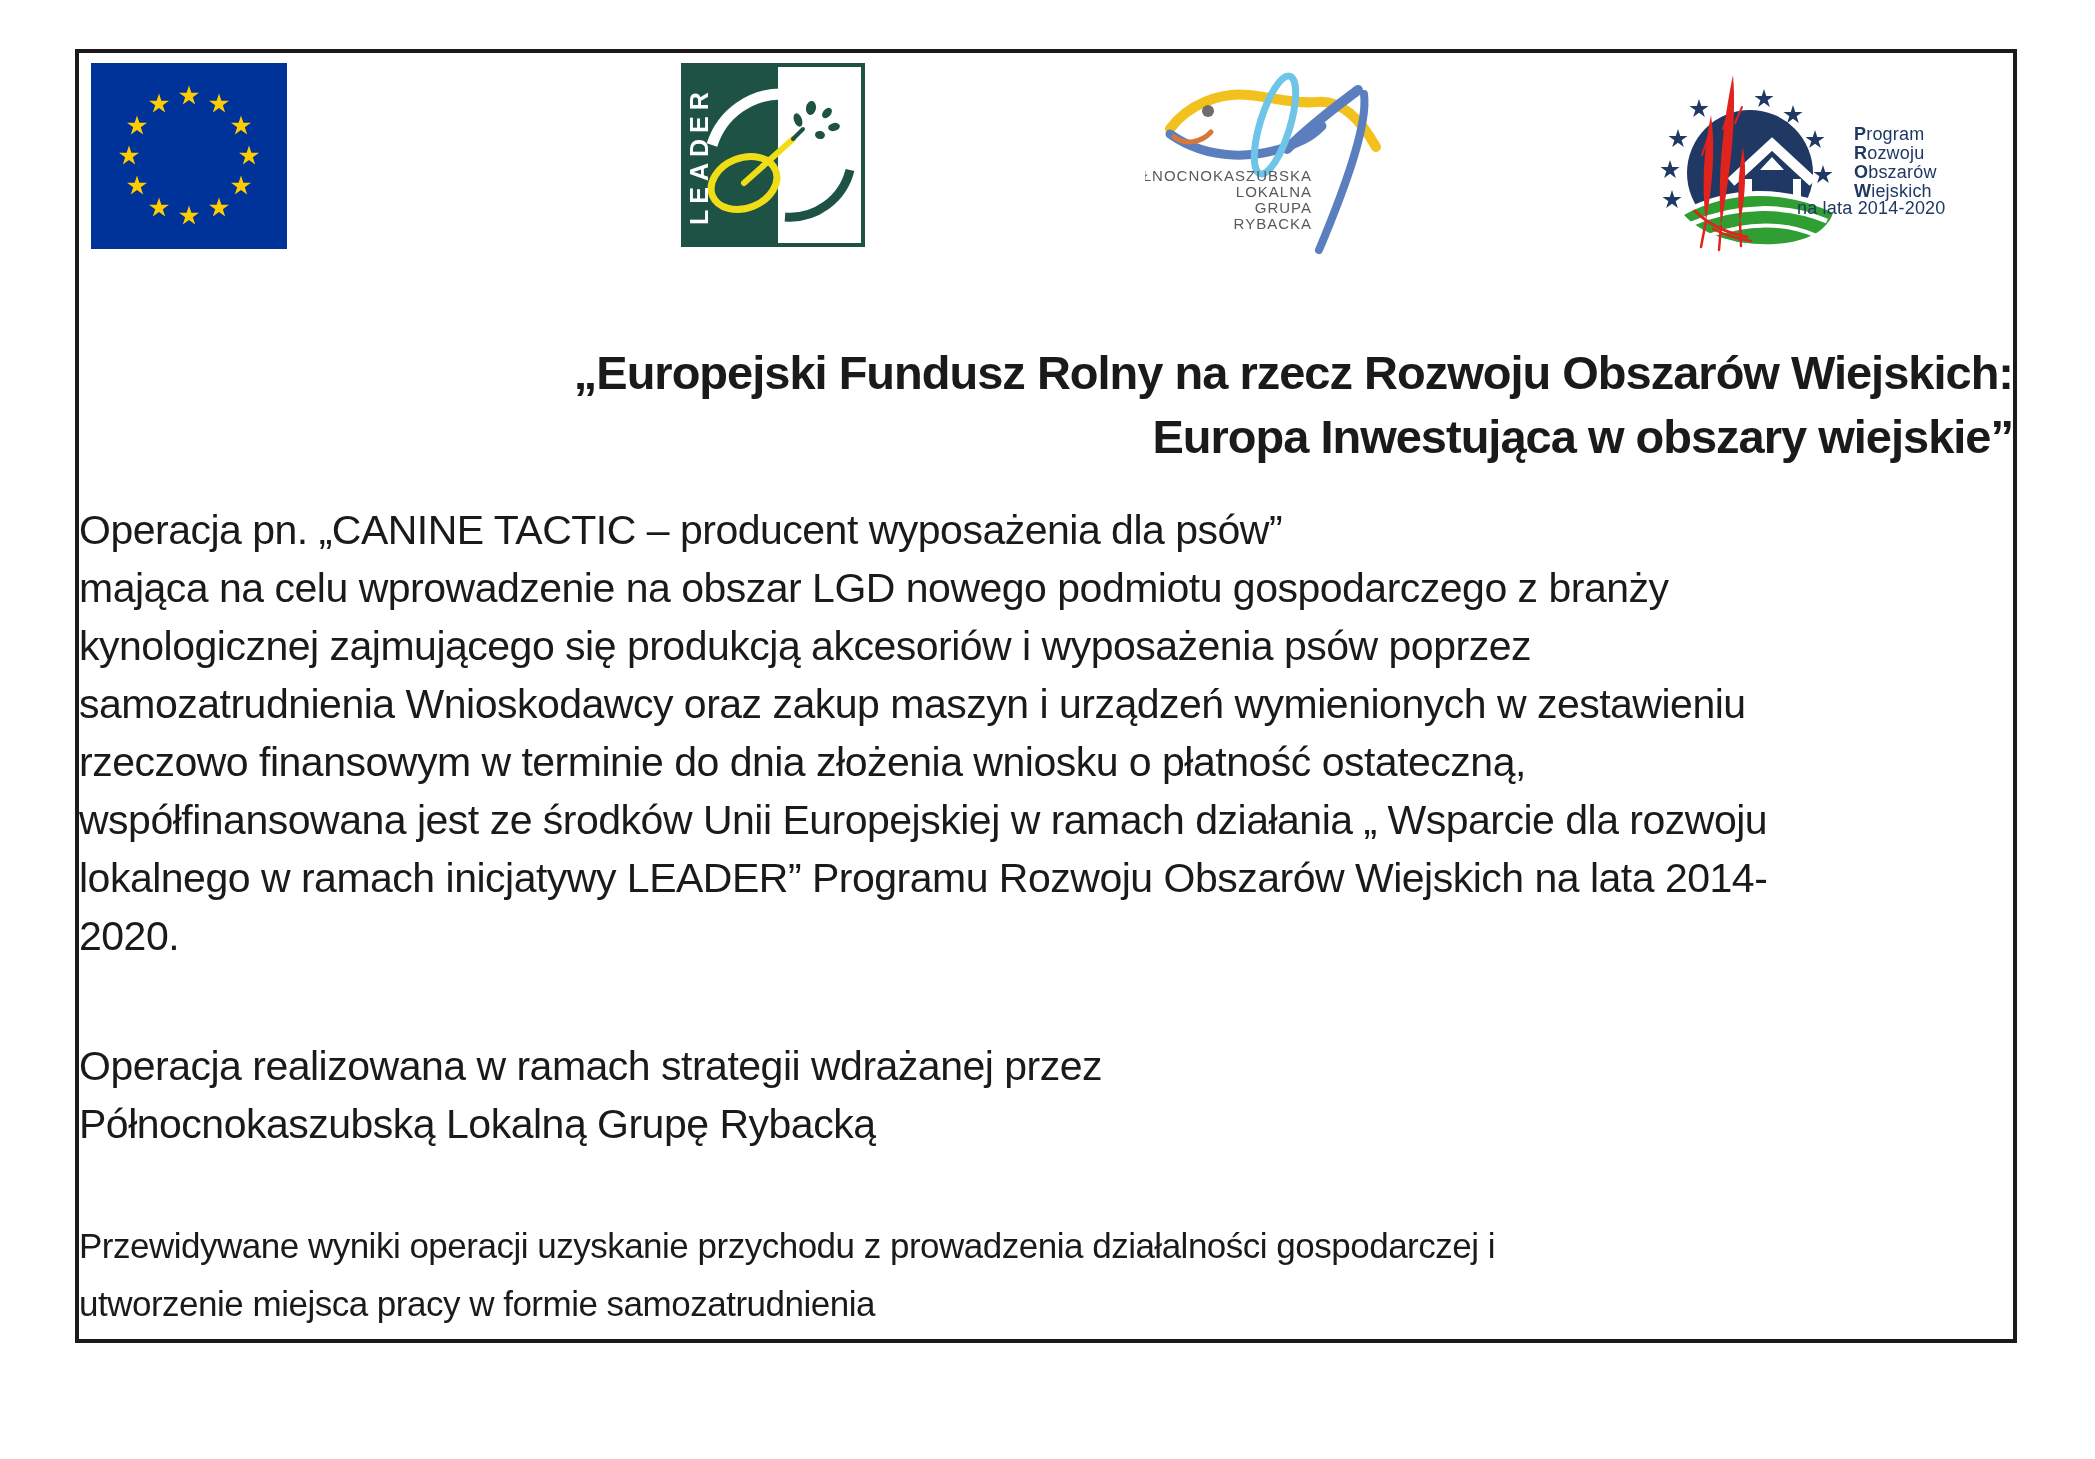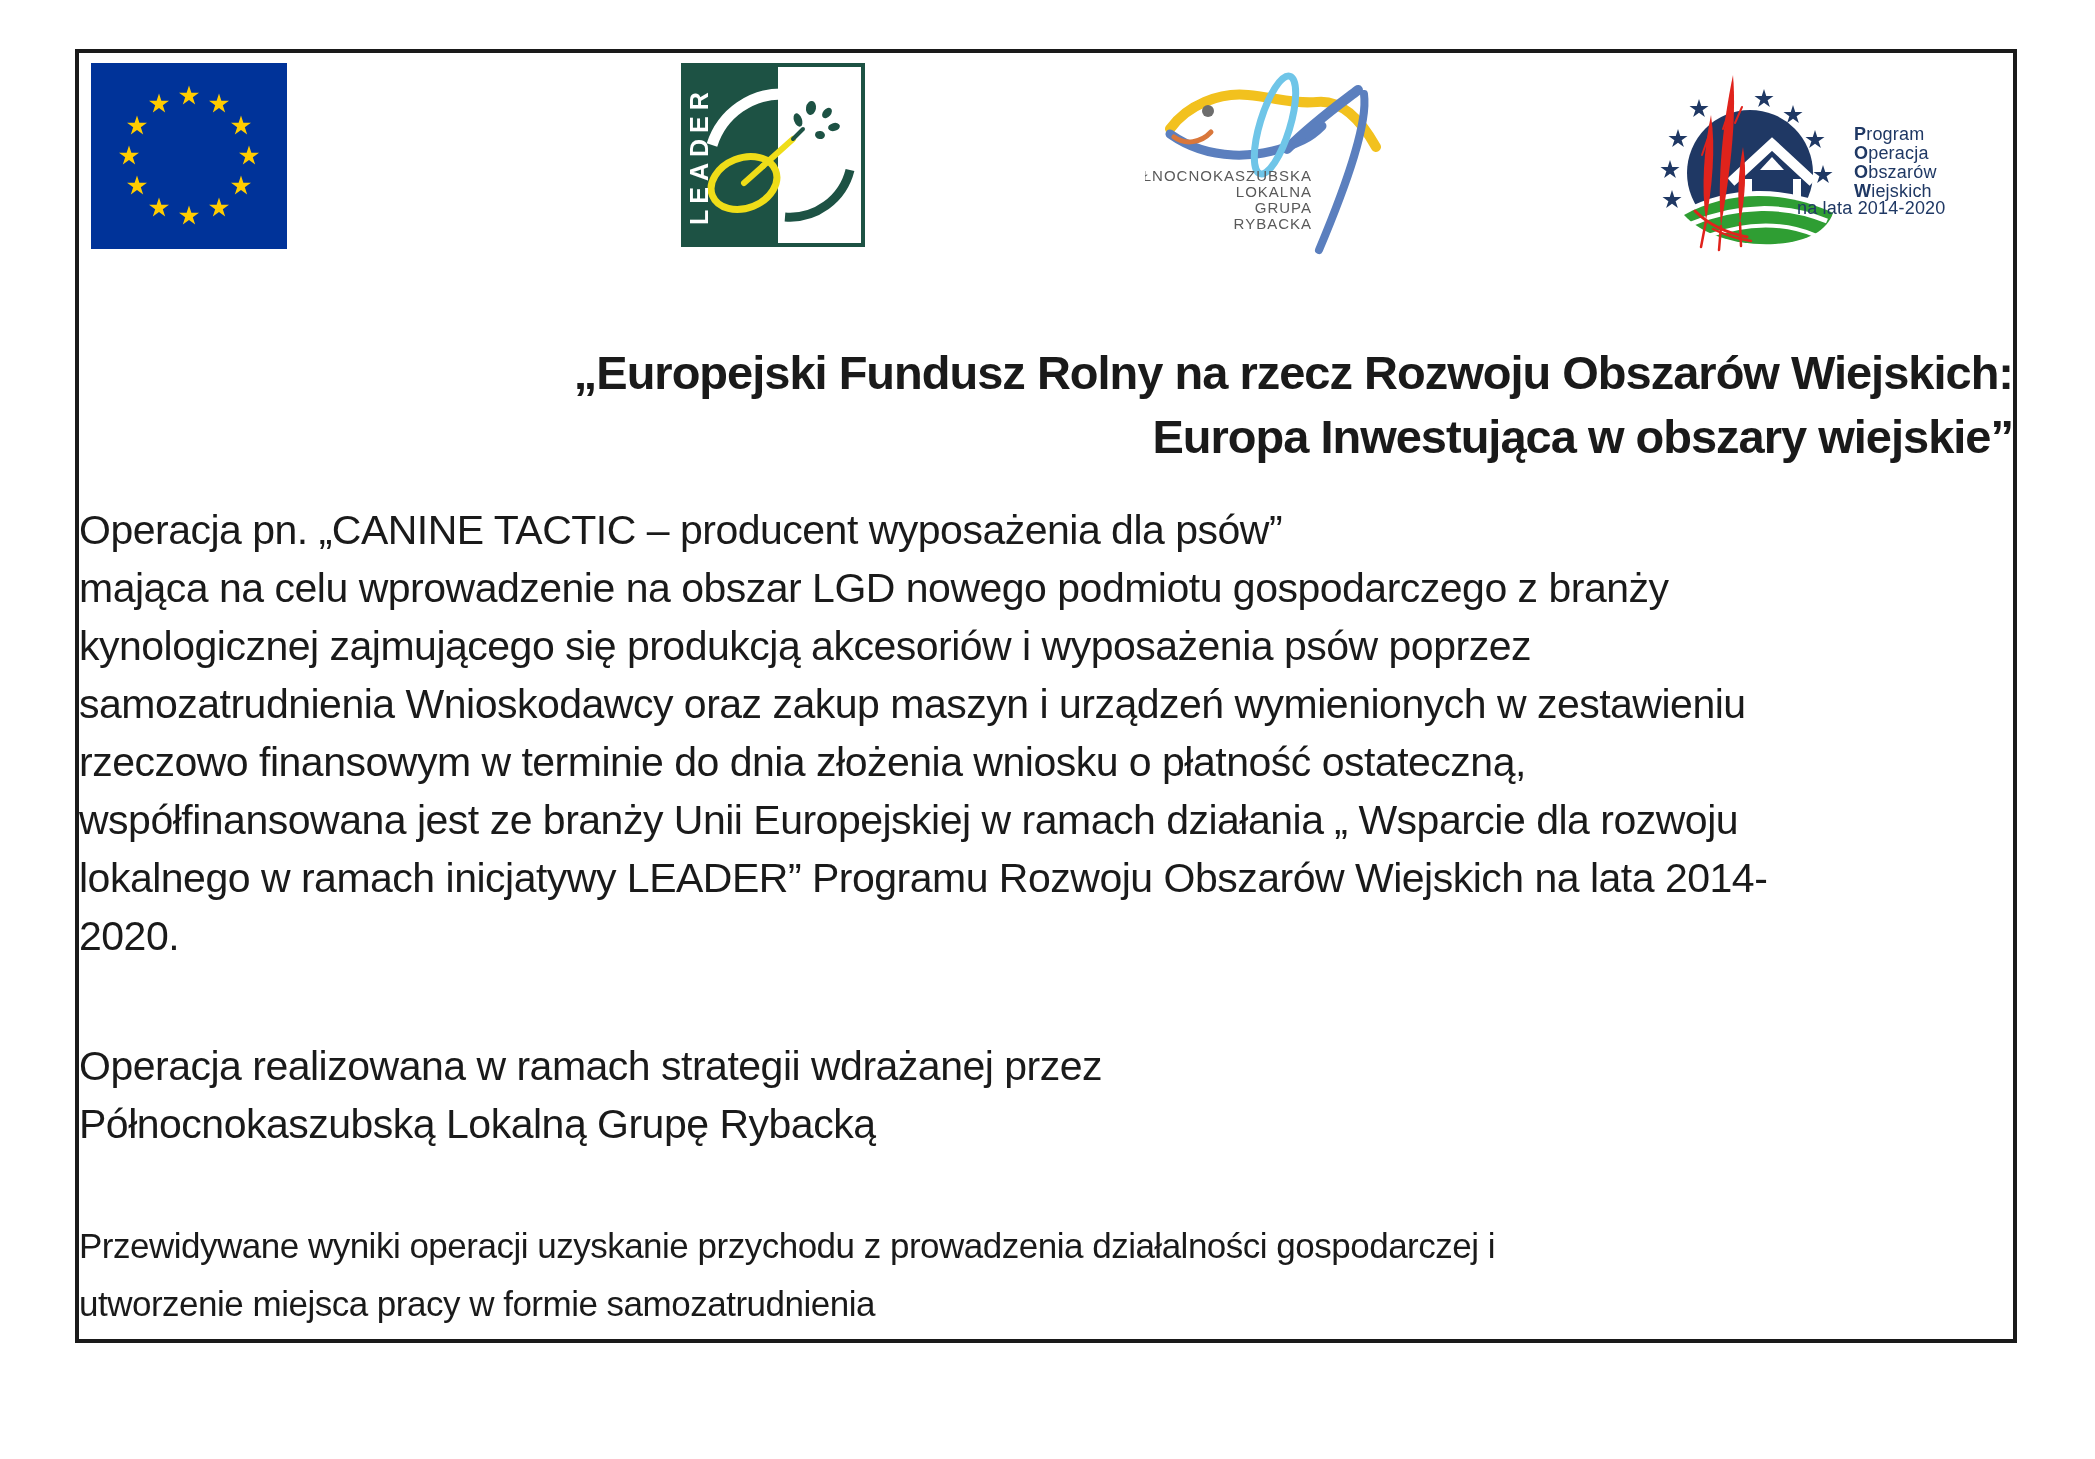--- a/index.html
+++ b/index.html
@@ -141,40 +141,40 @@
             <path d="M 83,160 L 84,183" stroke-width="2.5"></path>
             <path d="M 38,148 C 52,162 70,170 90,174" stroke-width="3"></path>
             <path d="M 56,166 C 68,172 80,176 94,178" stroke-width="2.5"></path>
             <path d="M 52,72 L 45,92" stroke-width="2"></path>
             <path d="M 74,42 L 66,66" stroke-width="2"></path>
             <path d="M 78,60 L 85,44" stroke-width="2"></path>
           </g>
         </svg>
         <div class="prow-text">
             <div class="prow-line">Program</div>
-            <div class="prow-line">Operacja</div>
+            <div class="prow-line">Rozwoju</div>
             <div class="prow-line">Obszarów</div>
             <div class="prow-line">Wiejskich</div>
           </div>
         <div class="prow-subtitle">na lata 2014-2020</div>
       </div>
     </div>
 
     <div class="title">
         <div class="title-line">„Europejski Fundusz Rolny na rzecz Rozwoju Obszarów Wiejskich:</div>
         <div class="title-line">Europa Inwestująca w obszary wiejskie”</div>
       </div>
 
     <div class="para para-1">
         <div class="body-line">Operacja pn. „CANINE TACTIC – producent wyposażenia dla psów”</div>
         <div class="body-line">mająca na celu wprowadzenie na obszar LGD nowego podmiotu gospodarczego z branży</div>
         <div class="body-line">kynologicznej zajmującego się produkcją akcesoriów i wyposażenia psów poprzez</div>
         <div class="body-line">samozatrudnienia Wnioskodawcy oraz zakup maszyn i urządzeń wymienionych w zestawieniu</div>
         <div class="body-line">rzeczowo finansowym w terminie do dnia złożenia wniosku o płatność ostateczną,</div>
-        <div class="body-line">współfinansowana jest ze branży Unii Europejskiej w ramach działania „ Wsparcie dla rozwoju</div>
+        <div class="body-line">współfinansowana jest ze środków Unii Europejskiej w ramach działania „ Wsparcie dla rozwoju</div>
         <div class="body-line">lokalnego w ramach inicjatywy LEADER” Programu Rozwoju Obszarów Wiejskich na lata 2014-</div>
         <div class="body-line">2020.</div>
       </div>
 
     <div class="para para-2">
         <div class="body-line">Operacja realizowana w ramach strategii wdrażanej przez</div>
         <div class="body-line">Północnokaszubską Lokalną Grupę Rybacką</div>
       </div>
 
     <div class="para para-3">

